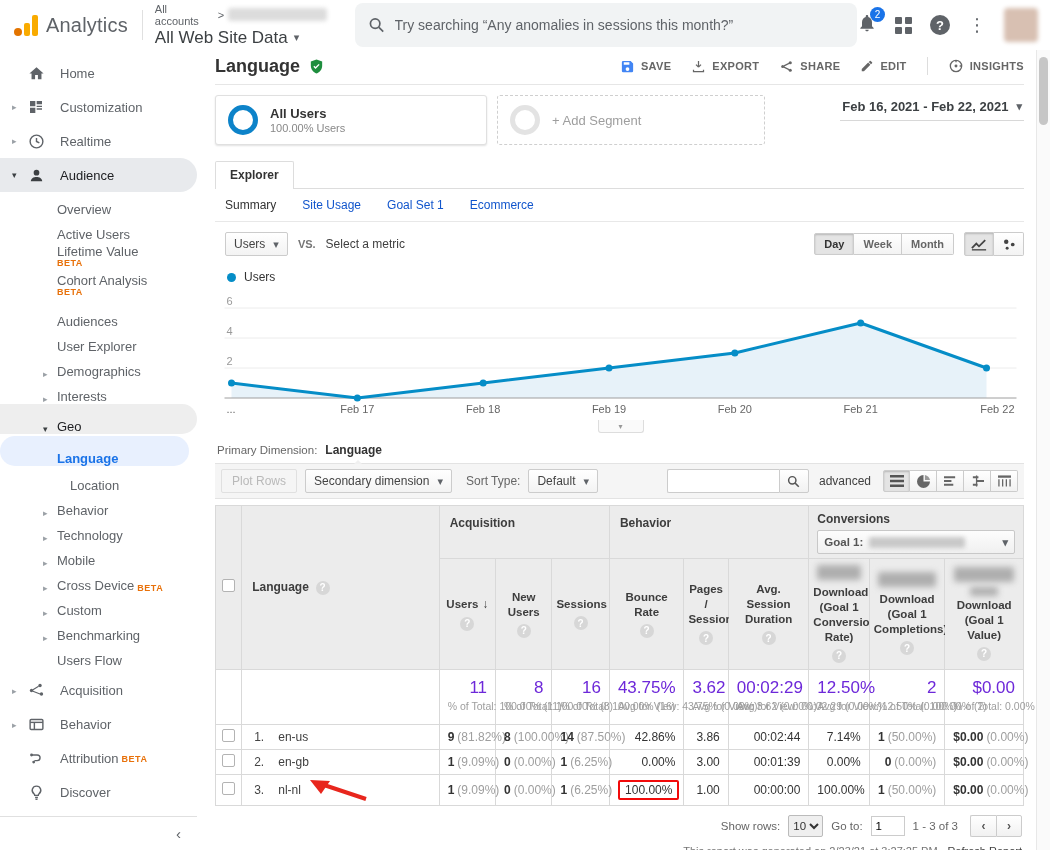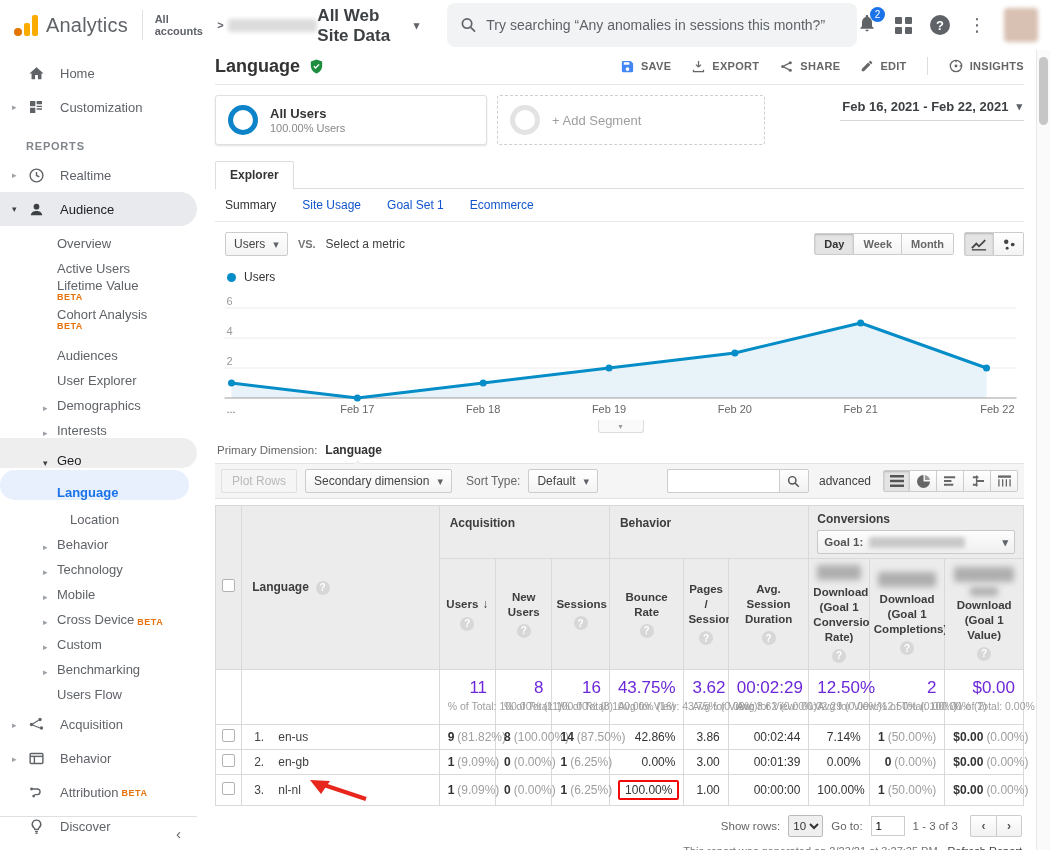--- a/index.html
+++ b/index.html
@@ -7,21 +7,21 @@
   body { font-family:"Liberation Sans", sans-serif; color:#333; }
   #app { position:relative; width:1050px; height:850px; overflow:hidden; background:#fff; }
 
   
   .topbar { display:flex; align-items:center; height:50px; padding:0 12px 0 14px; background:#fff; position:relative; z-index:5; }
   .logo-wrap { display:flex; align-items:flex-end; gap:2px; margin-right:8px; }
   .logo-bar { background:#f9ab00; border-radius:2px; width:6px; }
   .logo-dot { background:#e37400; border-radius:50%; width:8px; height:8px; }
   .product-name { font-size:20px; color:#5f6368; margin-right:14px; letter-spacing:.2px; }
   .topbar-sep { width:1px; height:30px; background:#e0e0e0; margin-right:12px; }
-  .account-block { display:flex; justify-content:flex-start;font-weight:bold; }
+  .account-block { display:flex; flex-direction:column; justify-content:flex-start; }
   .account-line { display:flex; align-items:center; gap:4px; font-size:11px; color:#5f6368; }
   .redact { background:#dcdcdc; filter:blur(2px); border-radius:3px; }
   .acct-redact { width:100px; height:13px; }
   .property-line { display:flex; align-items:center; gap:6px; font-size:17px; color:#3c4043; margin-top:1px; }
   .caret { color:#5f6368; font-size:11px; }
   .searchbar { display:flex; align-items:center; gap:10px; background:#f1f3f4; border-radius:8px; height:44px; width:505px; margin-left:28px; padding:16px 14px; }
   .searchbar input { border:none; outline:none; background:transparent; font-size:14px; color:#3c4043; width:100%; font-family:inherit; }
   .searchbar input::placeholder { color:#5f6368; }
   .top-icons { display:flex; align-items:center; gap:18px; margin-left:auto; }
   .bell-wrap { position:relative; }
@@ -231,21 +231,20 @@
       </div>
       <div class="side-item">
         <span class="side-arrow">▸</span>
         <span class="side-icon">
             <svg width="16" height="16" viewBox="0 0 24 24">
               <path d="M3 3h8v8H3zm10 0h8v5h-8zm0 7h8v2h-8zm0 4h8v2h-8zM3 13h8v8H3z" fill="#5f6368"></path>
             </svg>
           </span>
         <span class="side-label">Customization</span>
       </div>
-      <div class="reports-heading">REPORTS</div>
       <div class="side-item">
         <span class="side-arrow">▸</span>
         <span class="side-icon">
             <svg width="17" height="17" viewBox="0 0 24 24">
               <circle cx="12" cy="12" r="9" fill="none" stroke="#5f6368" stroke-width="2"></circle>
               <path d="M12 7v5l4 2" fill="none" stroke="#5f6368" stroke-width="2"></path>
             </svg>
           </span>
         <span class="side-label">Realtime</span>
       </div>

